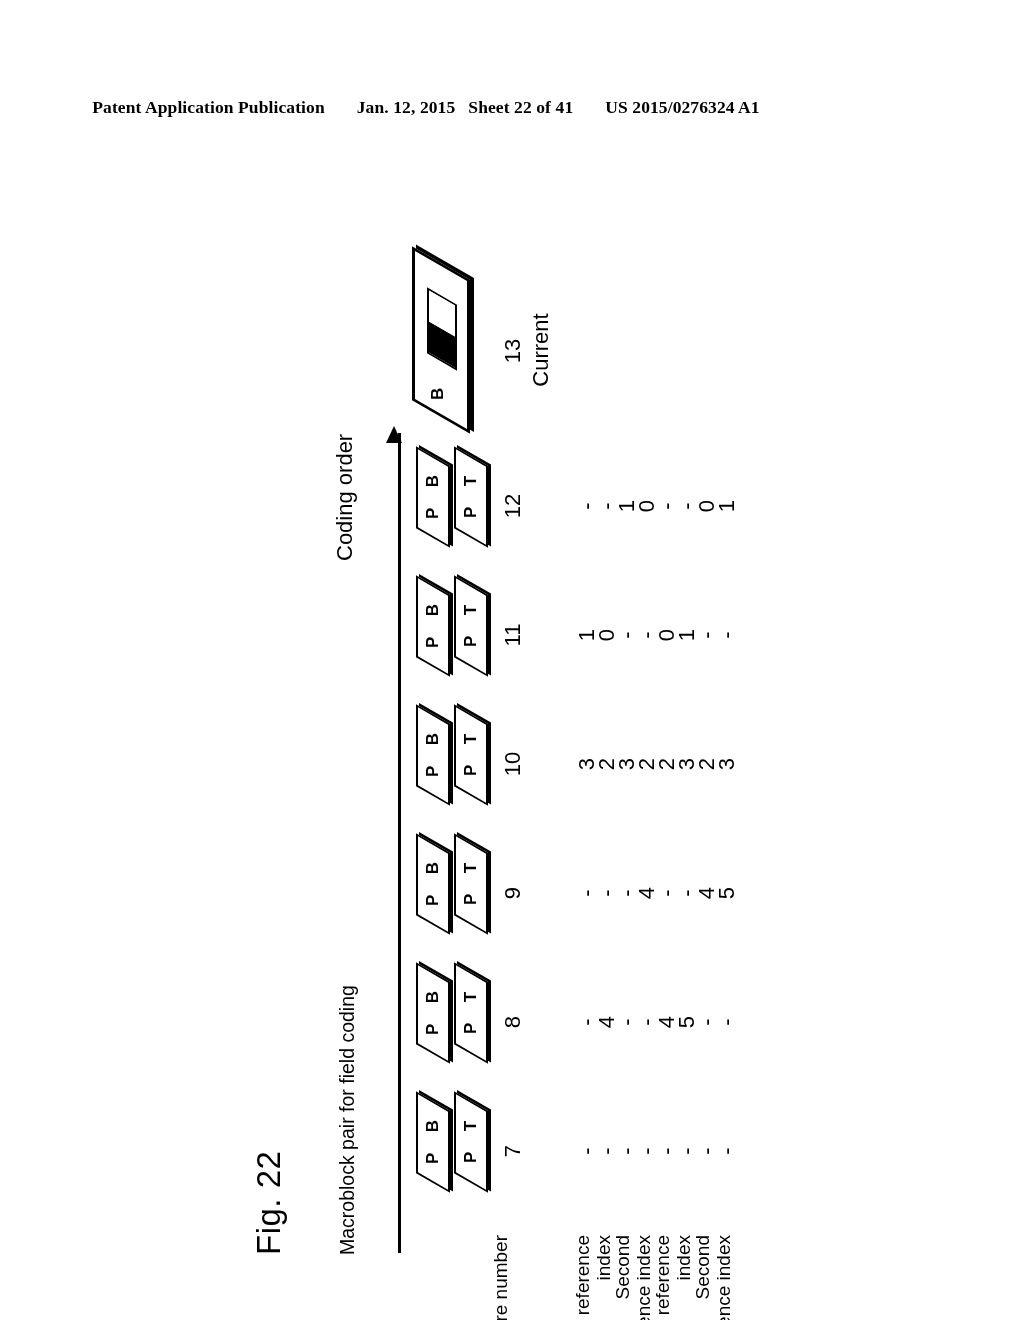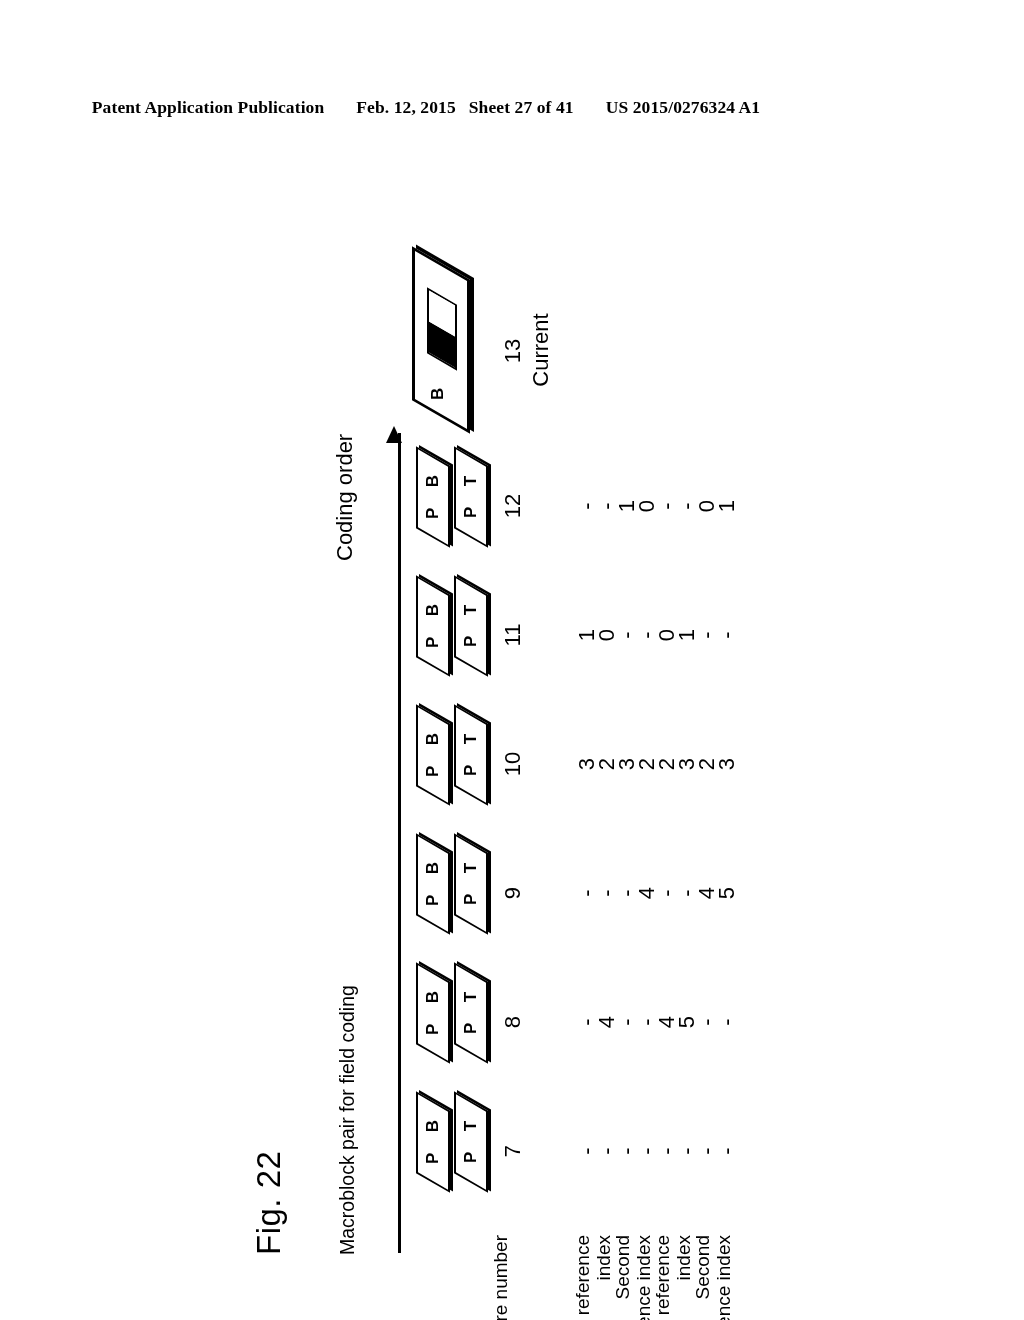--- a/index.html
+++ b/index.html
@@ -120,23 +120,23 @@
     position:absolute;width:92px;text-align:center;
     font-size:22px;
   }
 </style>
 </head>
 <body>
 
 <div class="pub-header">
   <span class="seg">Patent Application Publication</span>
   <span class="gap-lg"></span>
-  <span class="seg">Feb. 12, 2015</span>
+  <span class="seg">Jan. 12, 2015</span>
   <span class="gap-md"></span>
-  <span class="seg">Sheet 27 of 41</span>
+  <span class="seg">Sheet 22 of 41</span>
   <span class="gap-lg"></span>
   <span class="seg">US 2015/0276324 A1</span>
 </div>
 
 <div id="fig-canvas">
   <div class="fig-inner" id="fig-inner">
 
     <div class="fig-title">Fig. 22</div>
     <div class="caption-mb">Macroblock pair for field coding</div>
 

